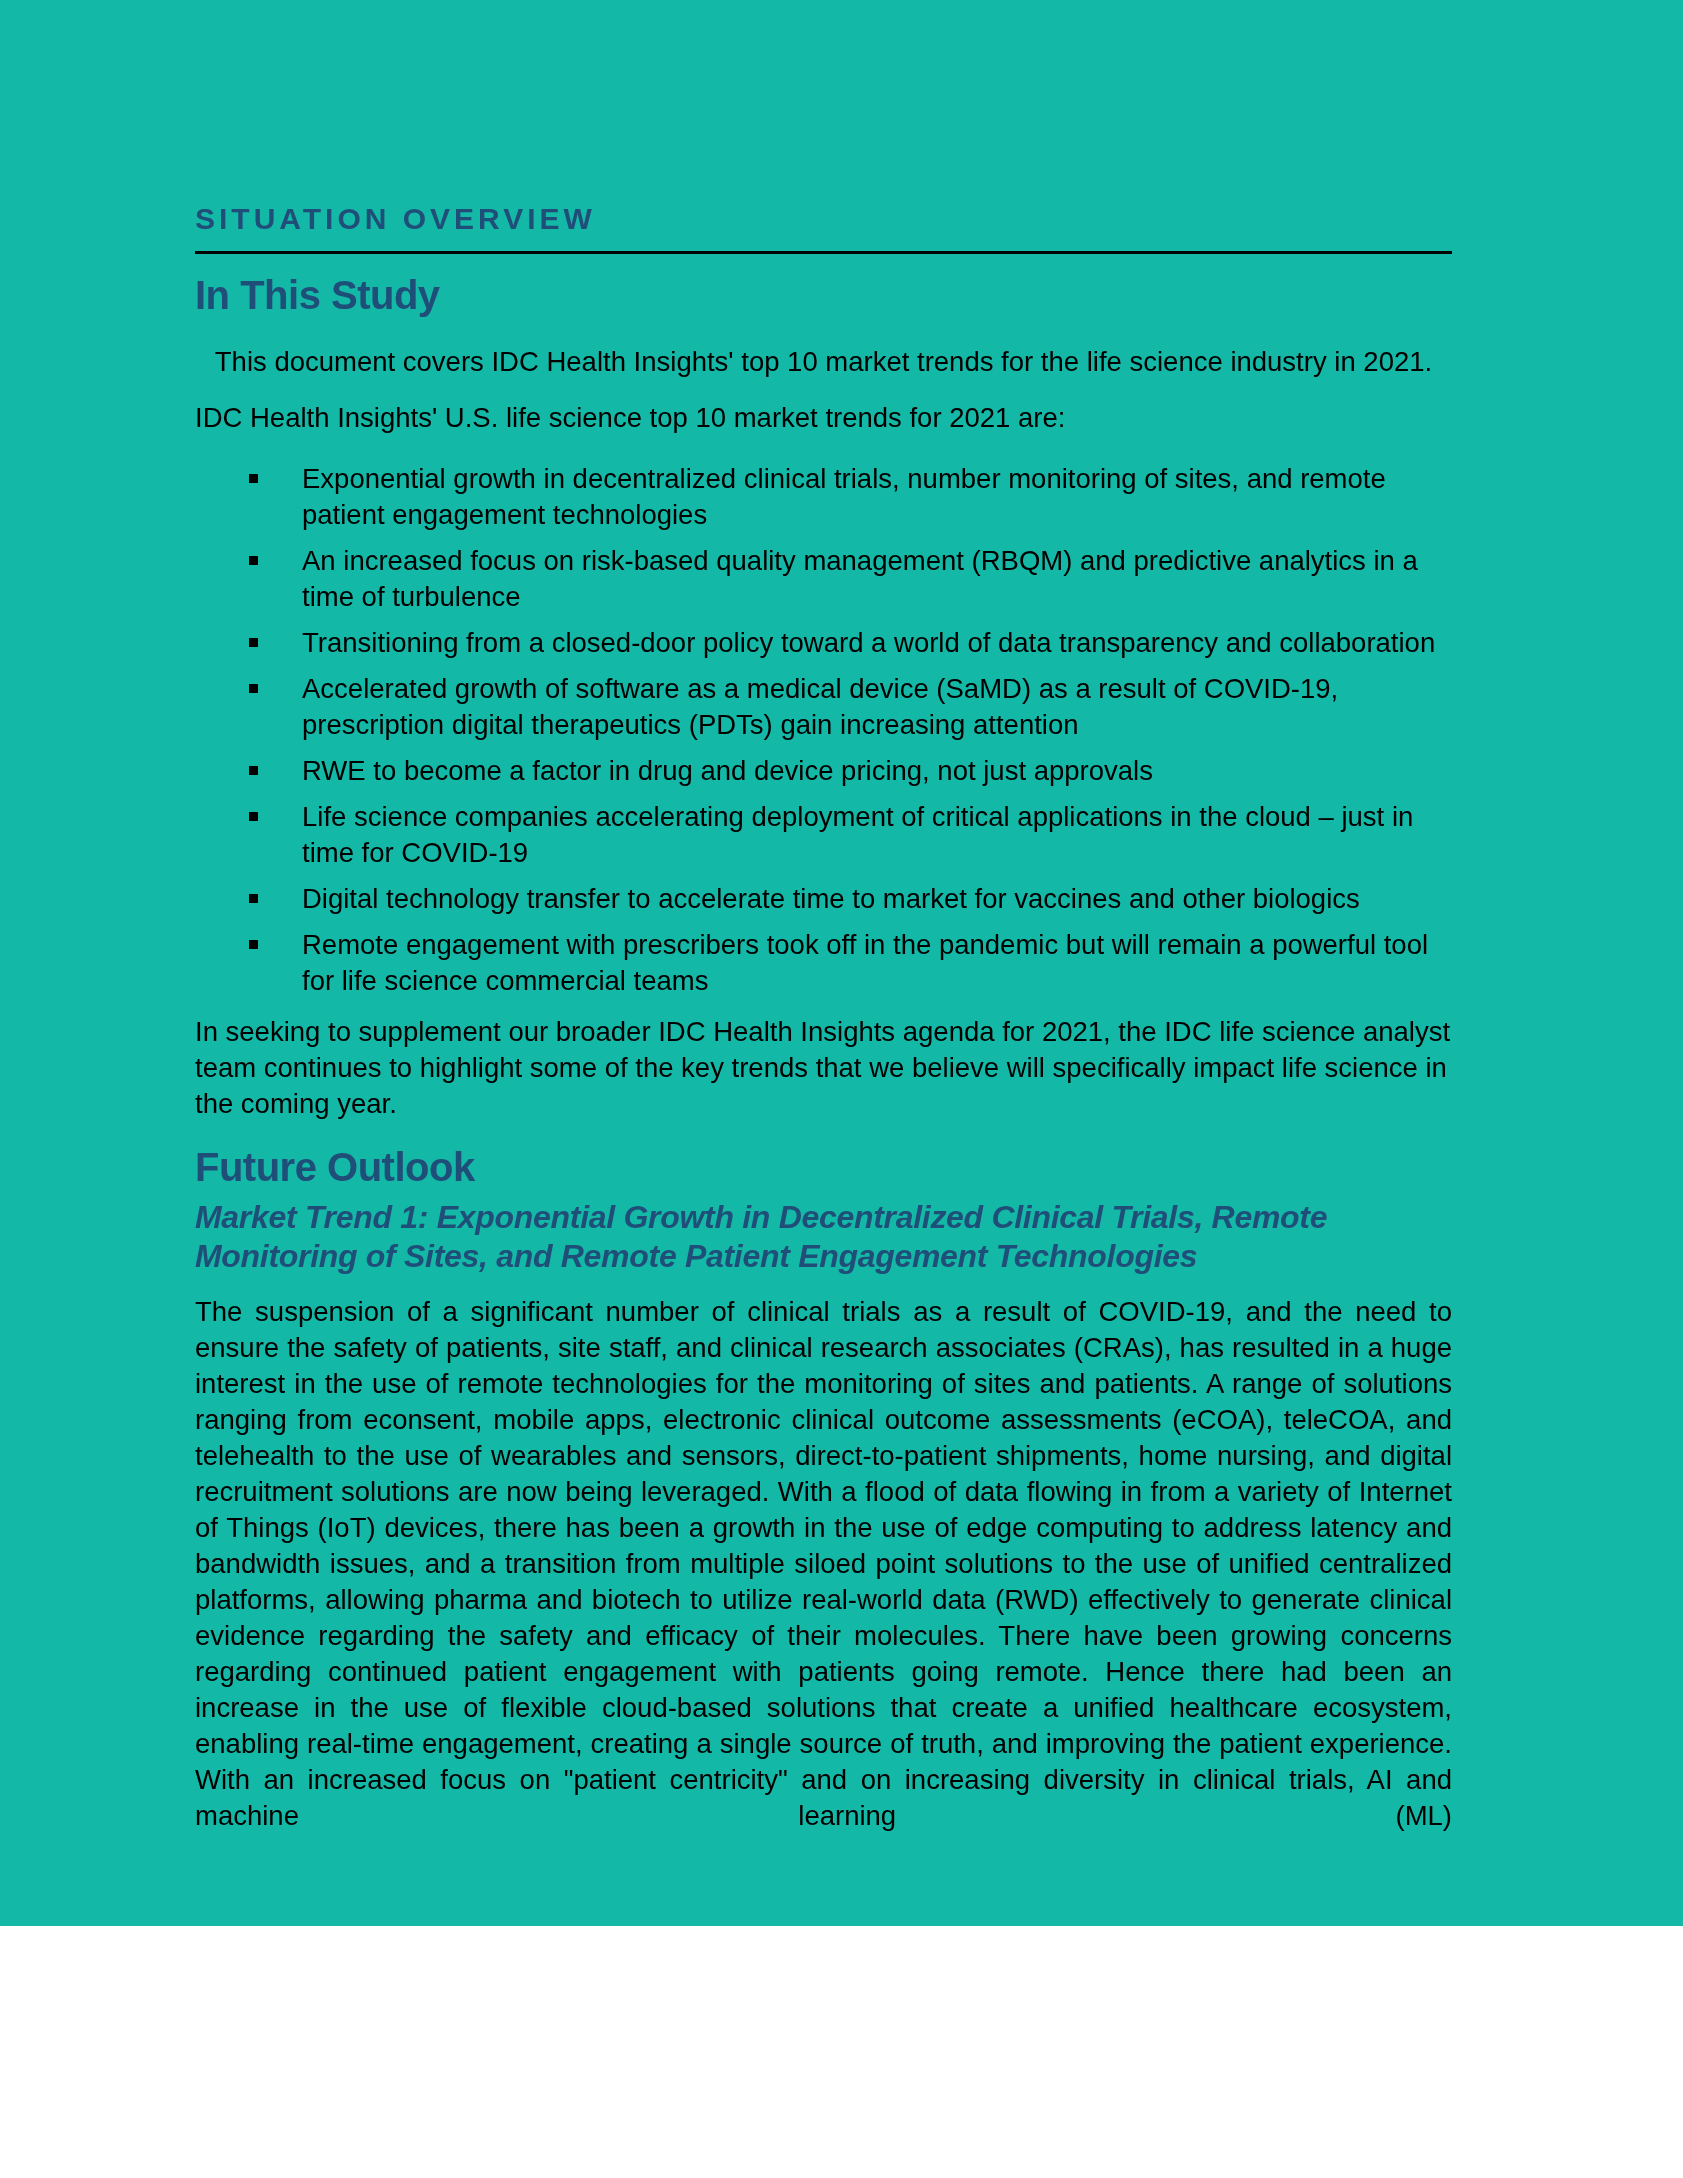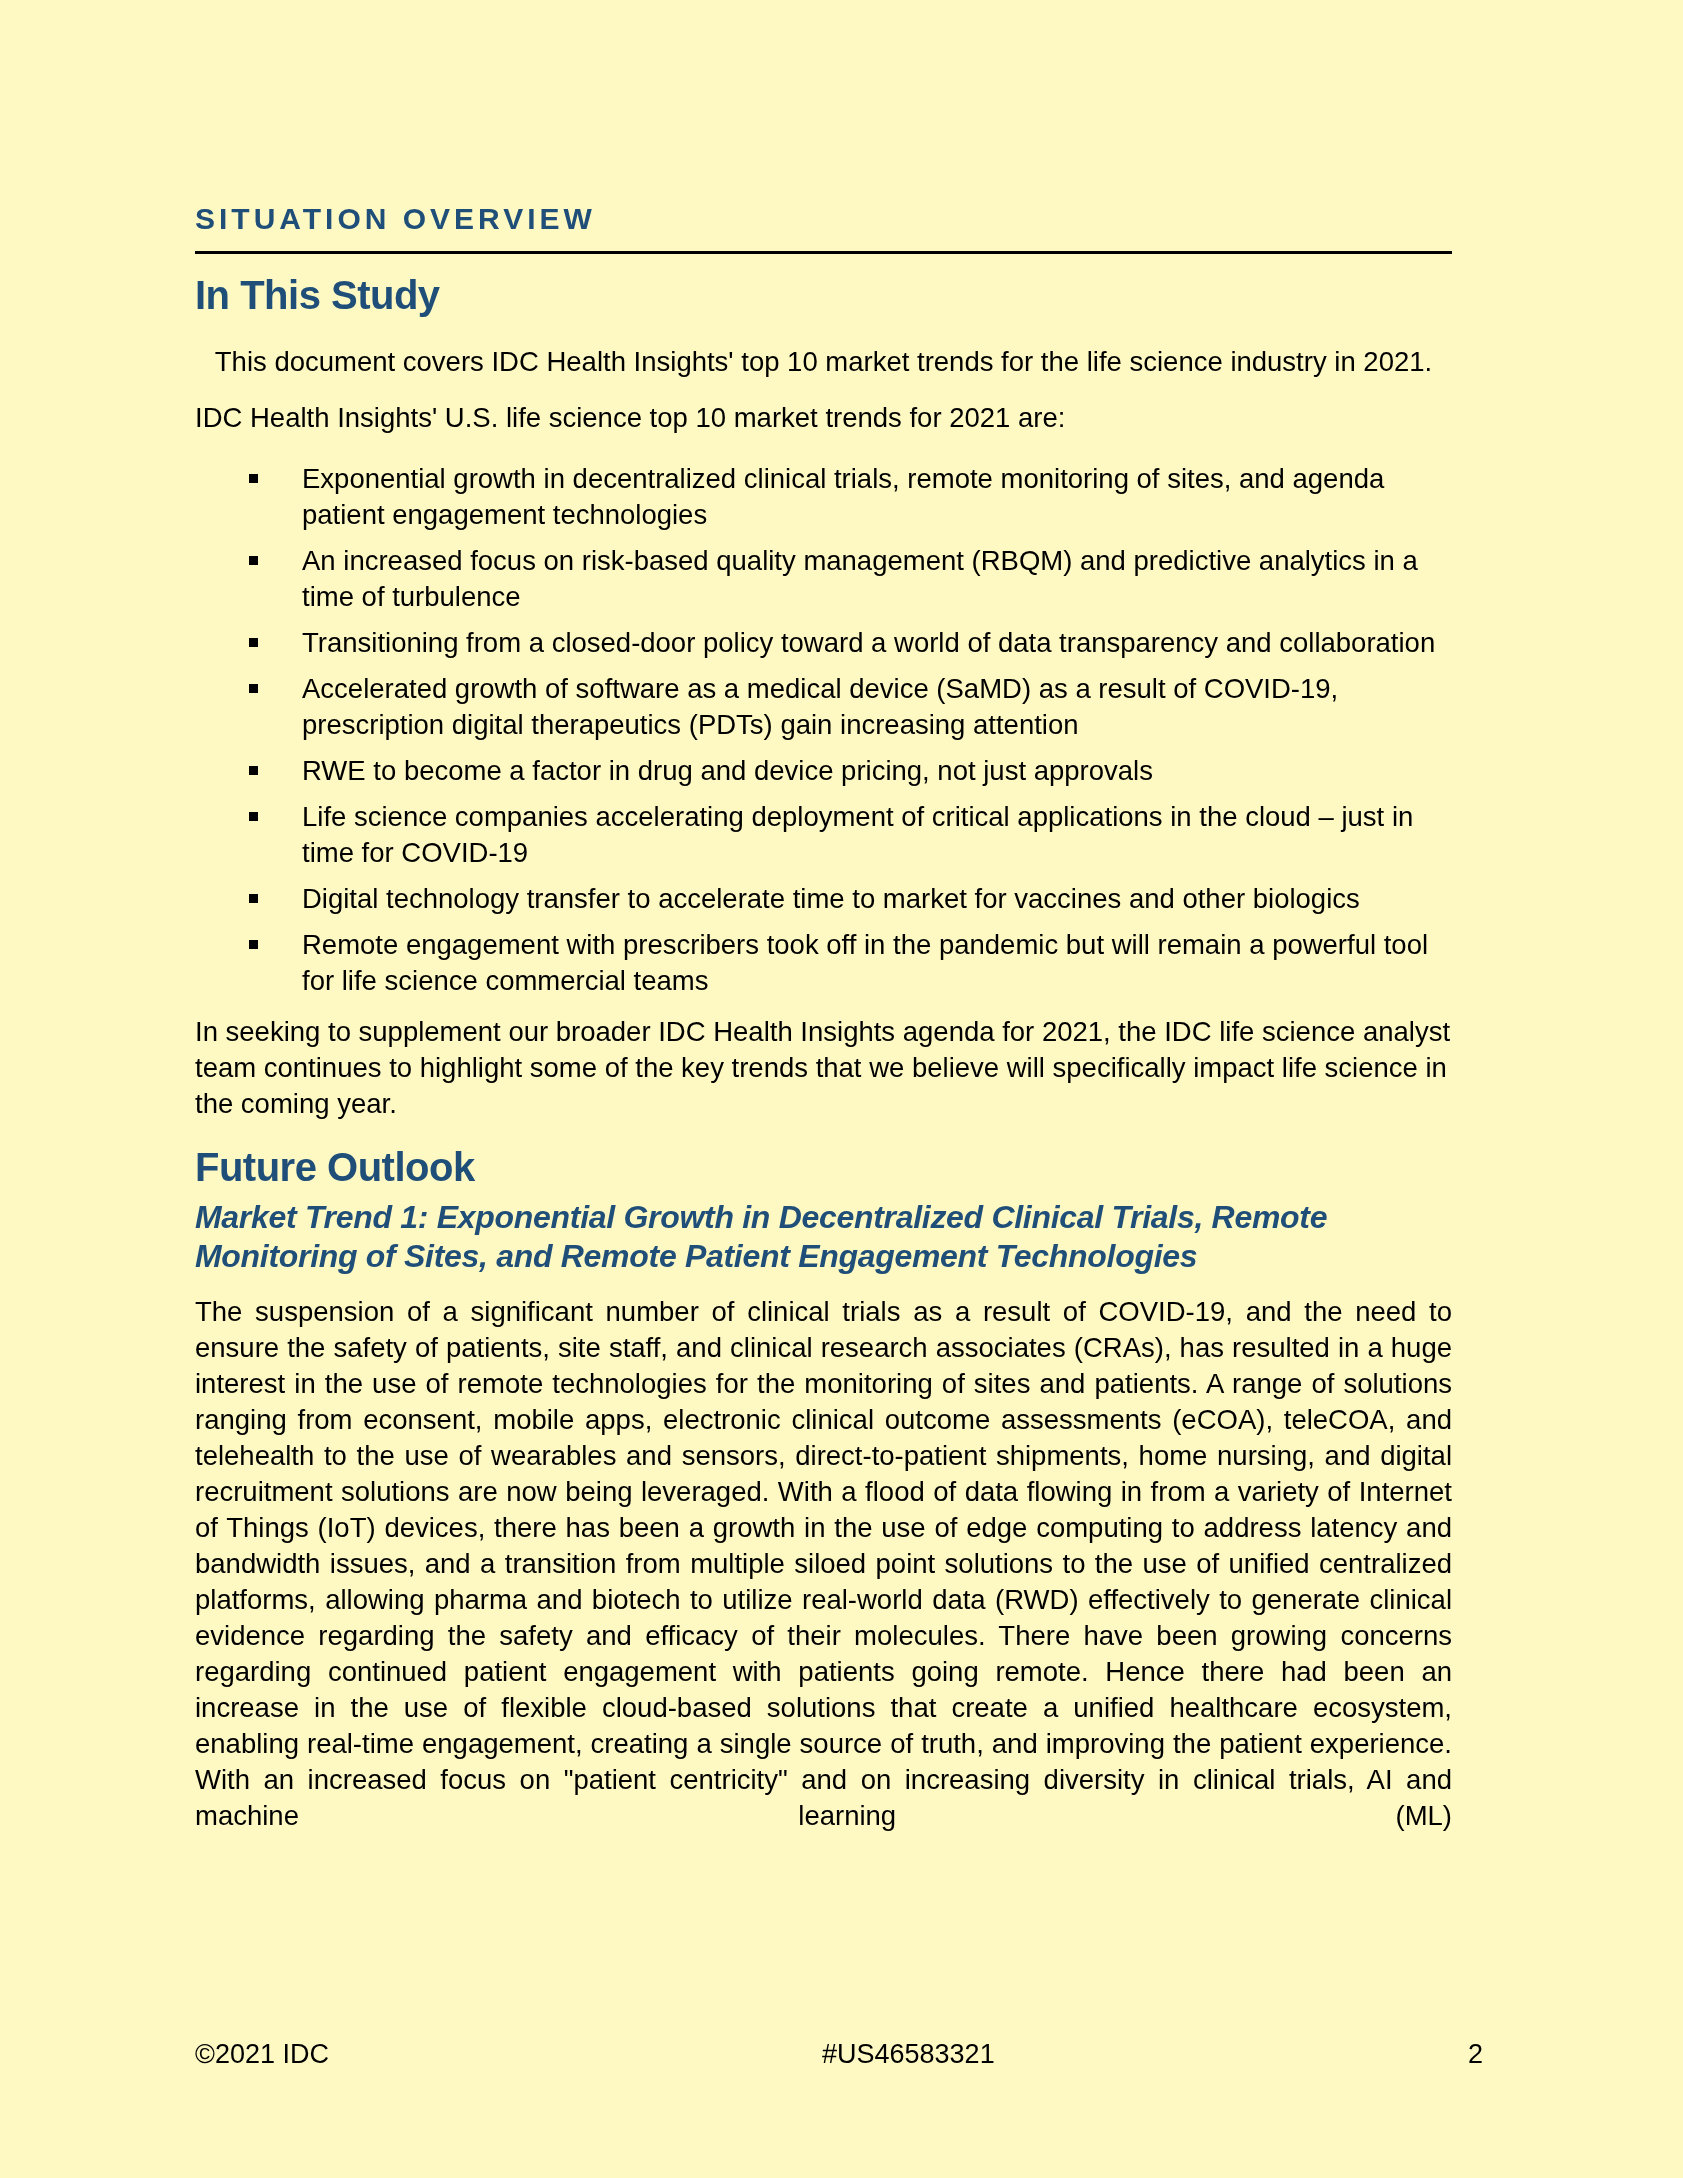--- a/index.html
+++ b/index.html
@@ -3,22 +3,22 @@
 <meta charset="utf-8">
 <style>
   html, body {
     margin: 0;
     padding: 0;
     background: #ffffff;
   }
   .page {
     position: relative;
     width: 1683px;
-    height: 2178px;
-    background: #fef9c3;
+    height: 1926px;
+    background: #14b8a6;
     font-family: "Liberation Sans", sans-serif;
     color: #000000;
     overflow: hidden;
   }
   .content {
     position: absolute;
     left: 195px;
     top: 0;
     width: 1257px;
   }
@@ -110,21 +110,21 @@
 
     <h2>In This Study</h2>
 
     <p class="body intro">This document covers IDC Health Insights' top 10 market trends for the life science industry in 2021.</p>
 
     <p class="body lead">IDC Health Insights' U.S. life science top 10 market trends for 2021 are:</p>
 
     <ul class="trends">
       <li>
         <span class="sq"></span>
-        <span class="li-text">Exponential growth in decentralized clinical trials, remote monitoring of sites, and agenda patient engagement technologies</span>
+        <span class="li-text">Exponential growth in decentralized clinical trials, number monitoring of sites, and remote patient engagement technologies</span>
       </li>
       <li>
         <span class="sq"></span>
         <span class="li-text">An increased focus on risk-based quality management (RBQM) and predictive analytics in a time of turbulence</span>
       </li>
       <li>
         <span class="sq"></span>
         <span class="li-text">Transitioning from a closed-door policy toward a world of data transparency and collaboration</span>
       </li>
       <li>

